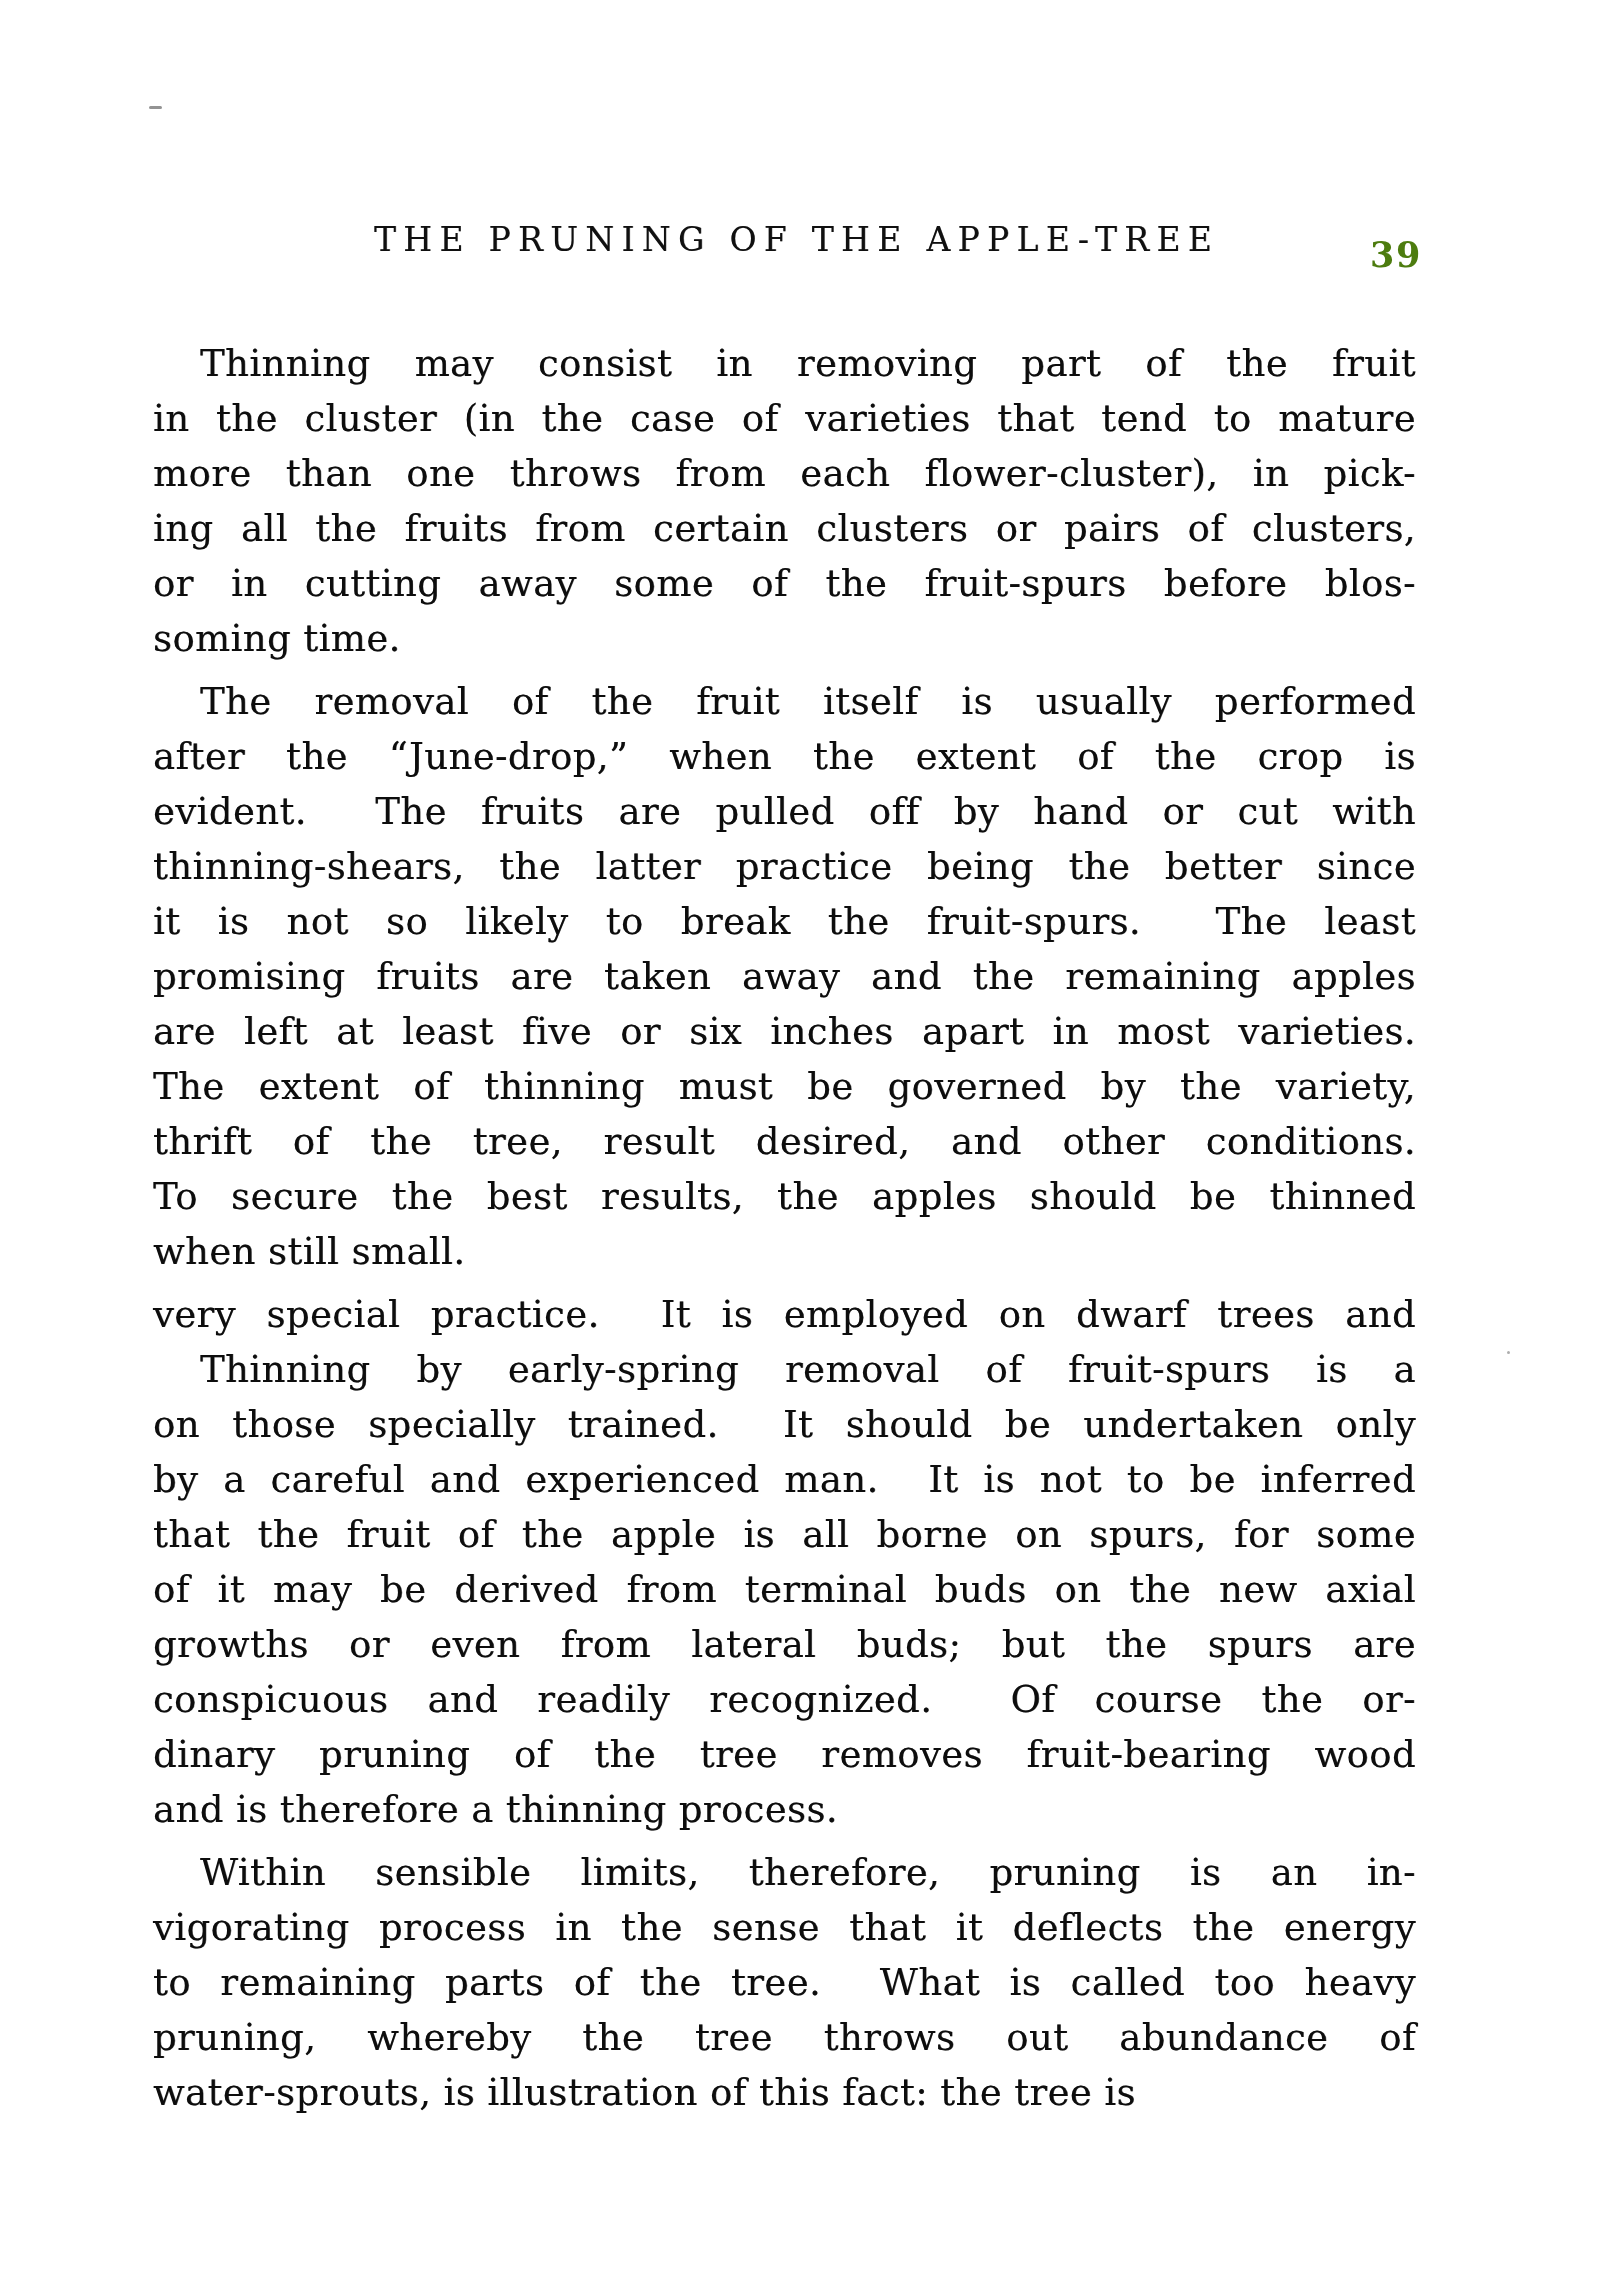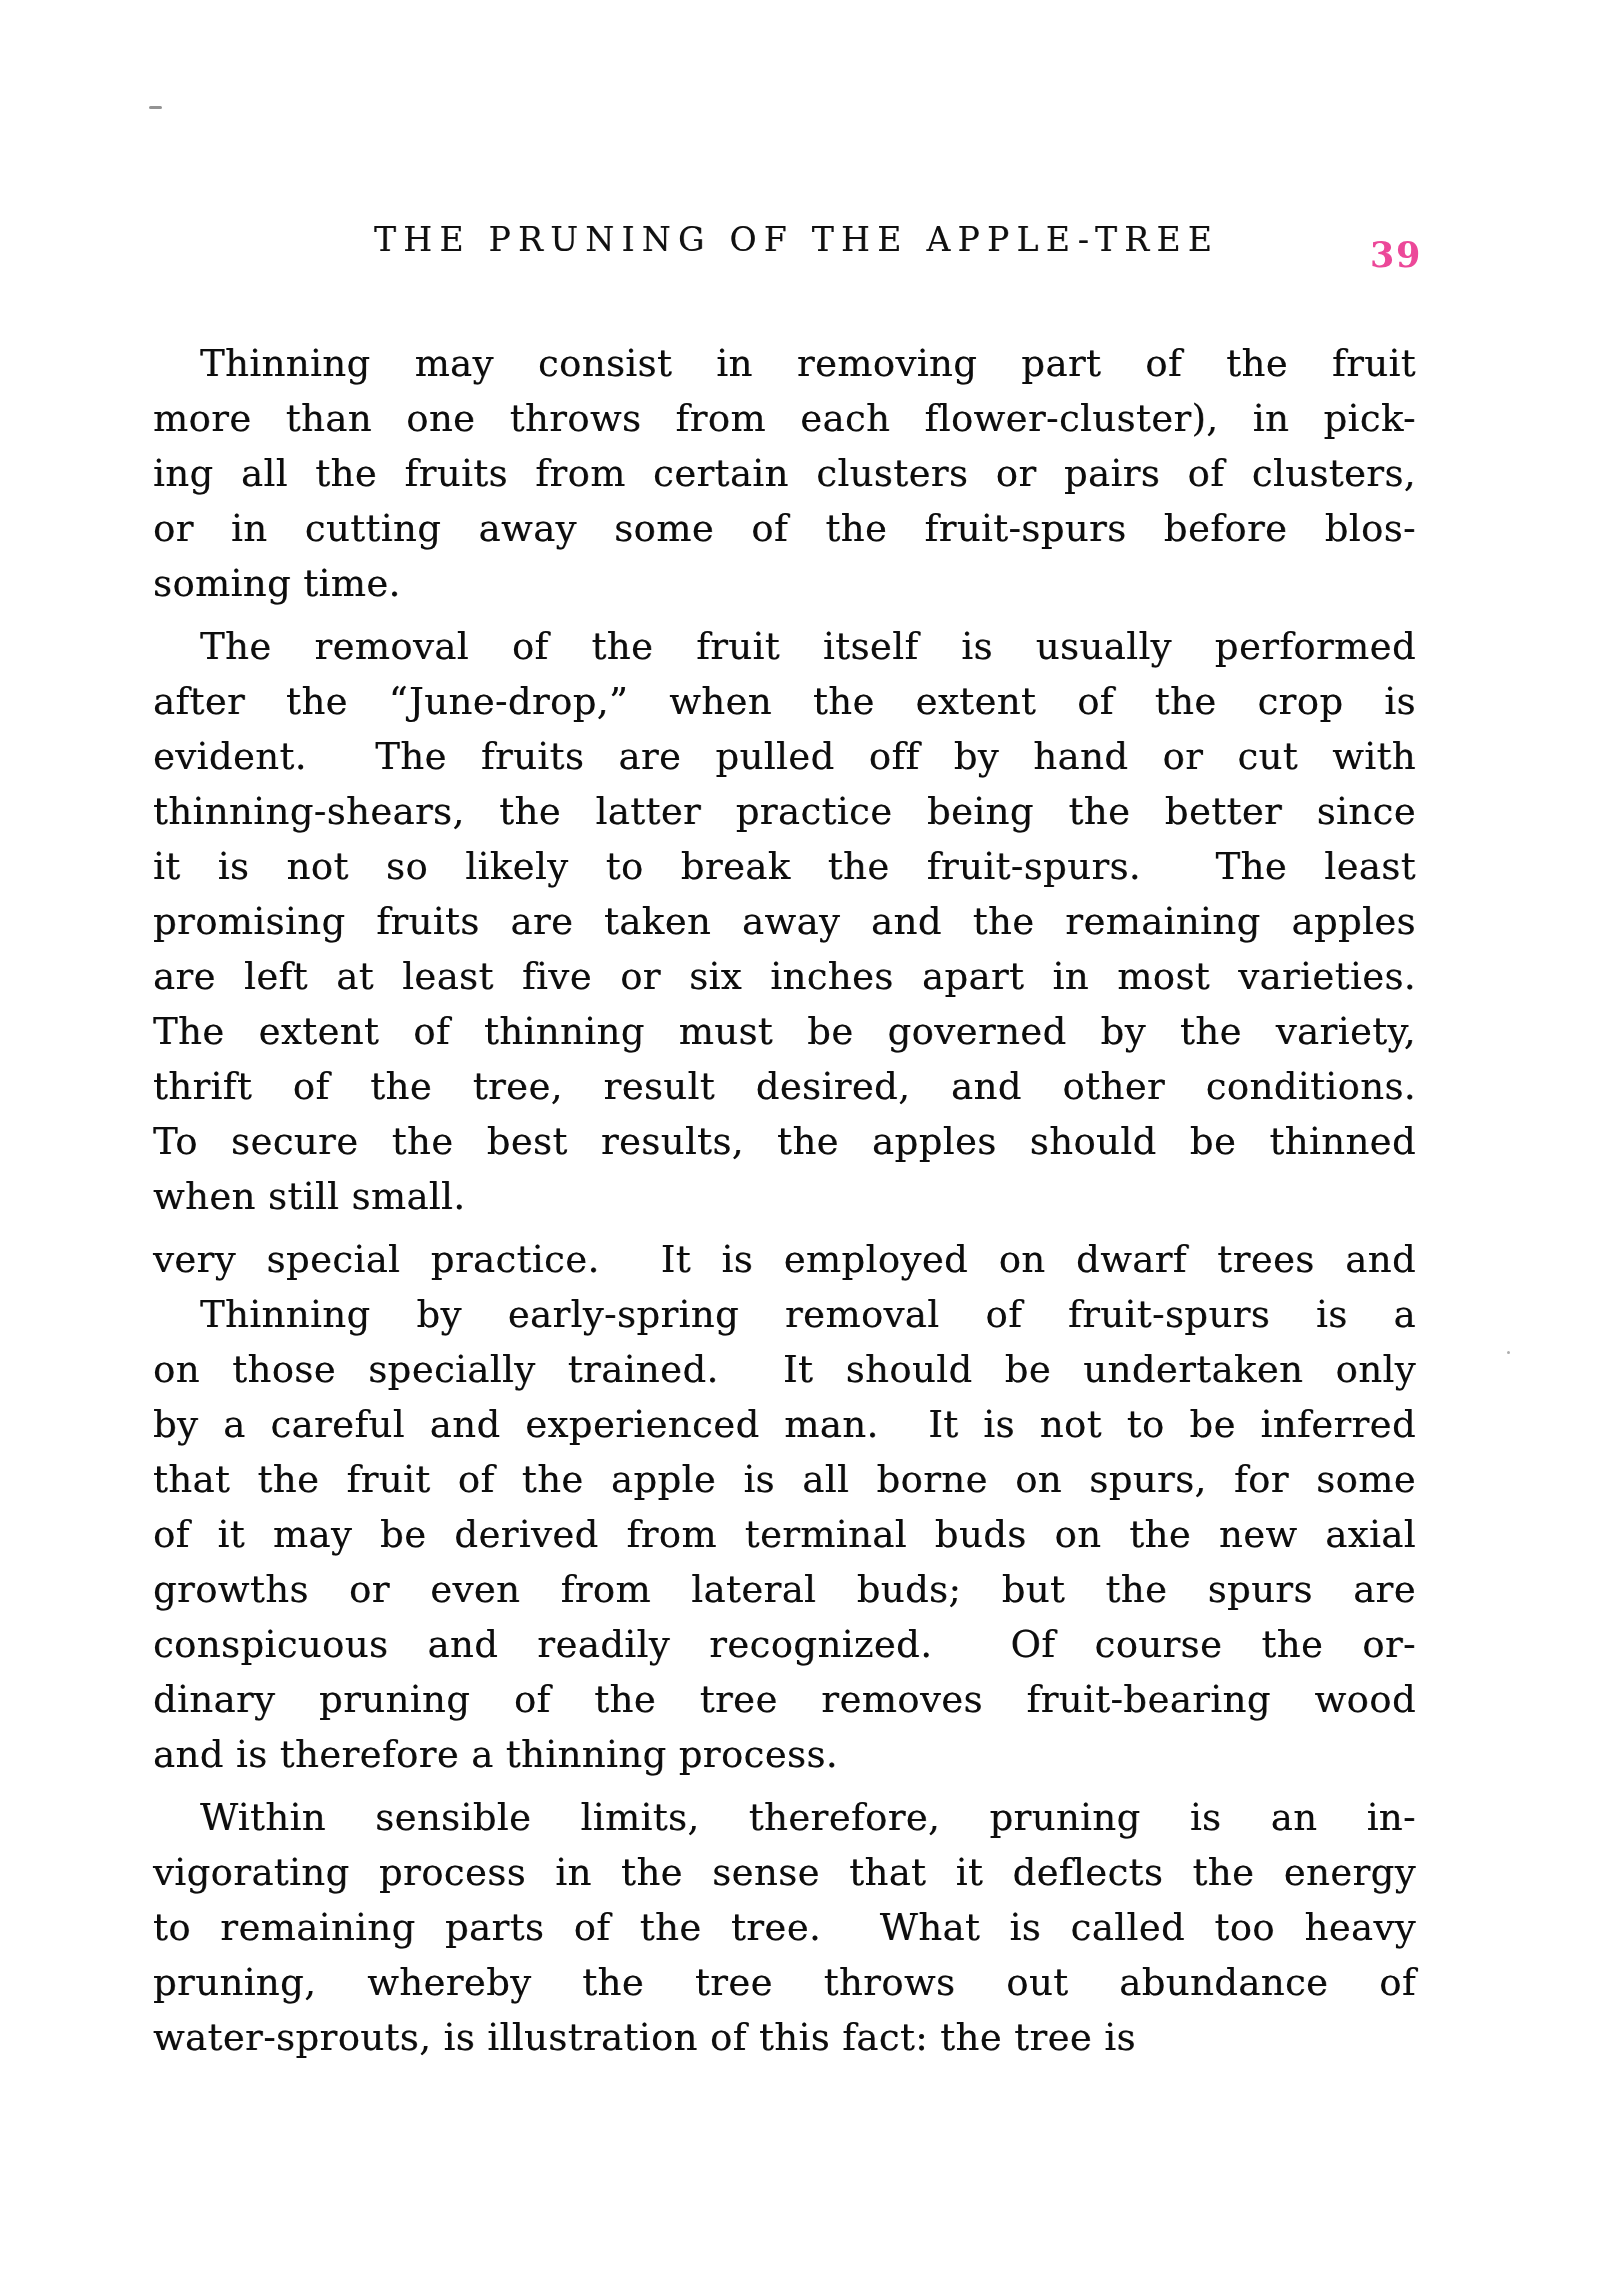--- a/index.html
+++ b/index.html
@@ -28,21 +28,21 @@
     white-space: nowrap;
   }
   .page-number {
     position: absolute;
     left: 1370px;
     top: 235px;
     font-size: 35px;
     line-height: 39px;
     font-weight: 700;
     letter-spacing: 1.6px;
-    color: #ec4899;
+    color: #4d7c0f;
   }
   .body-text {
     position: absolute;
     left: 145px;
     top: 328px;
     width: 1279px;
   }
   .para { margin: 8px; padding: 0; }
   .line {
     height: 55px;
@@ -84,20 +84,21 @@
   <span class="artifact-dash"></span>
   <span class="artifact-dot"></span>
 
   <div class="running-head">THE PRUNING OF THE APPLE-TREE</div>
 
   <div class="page-number">39</div>
 
   <div class="body-text">
       <div class="para">
         <div class="line indent">Thinning may consist in removing part of the fruit</div>
+        <div class="line">in the cluster (in the case of varieties that tend to mature</div>
         <div class="line">more than one throws from each flower-cluster), in pick-</div>
         <div class="line">ing all the fruits from certain clusters or pairs of clusters,</div>
         <div class="line">or in cutting away some of the fruit-spurs before blos-</div>
         <div class="line last">soming time.</div>
       </div>
       <div class="para">
         <div class="line indent">The removal of the fruit itself is usually performed</div>
         <div class="line">after the “June-drop,” when the extent of the crop is</div>
         <div class="line">evident.  The fruits are pulled off by hand or cut with</div>
         <div class="line">thinning-shears, the latter practice being the better since</div>

